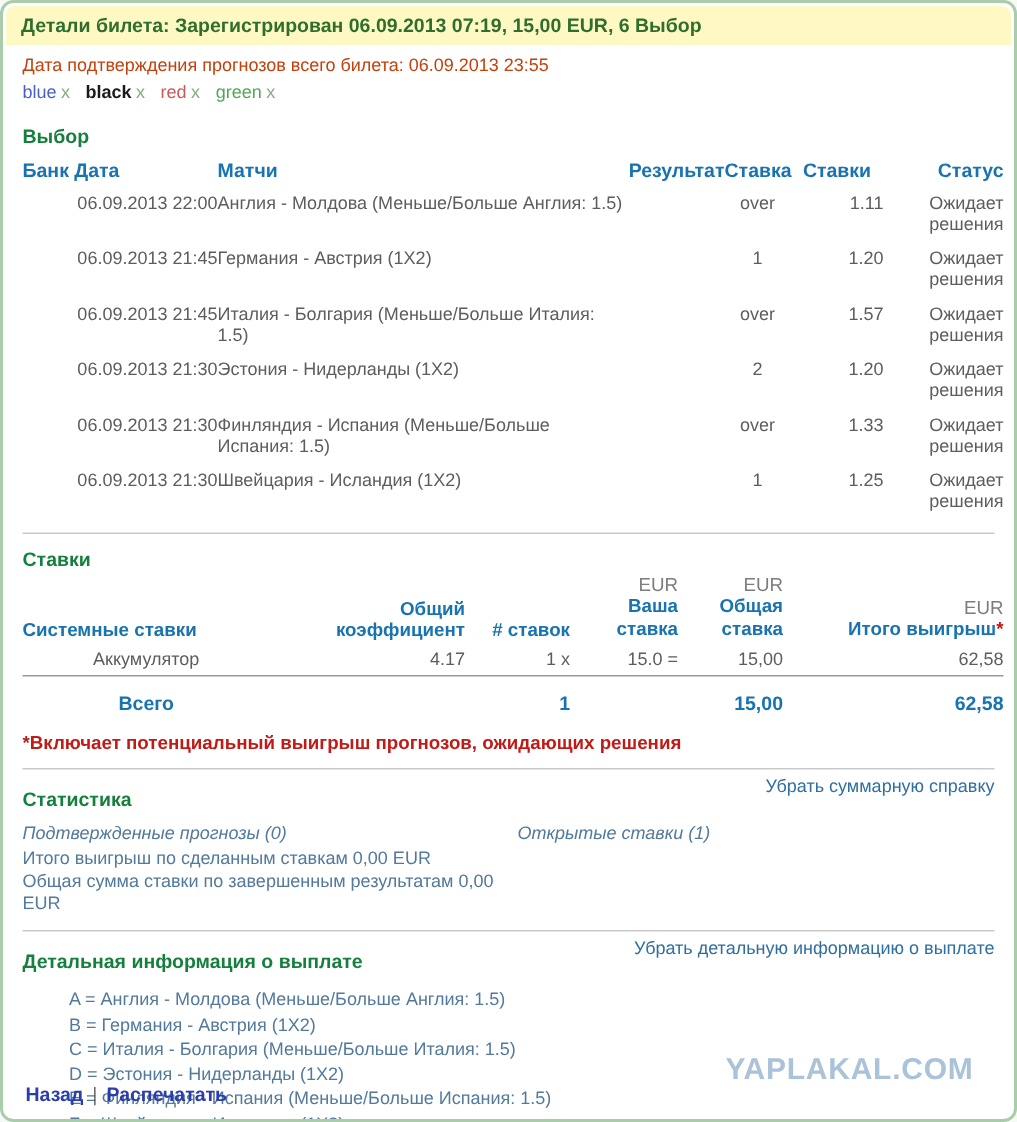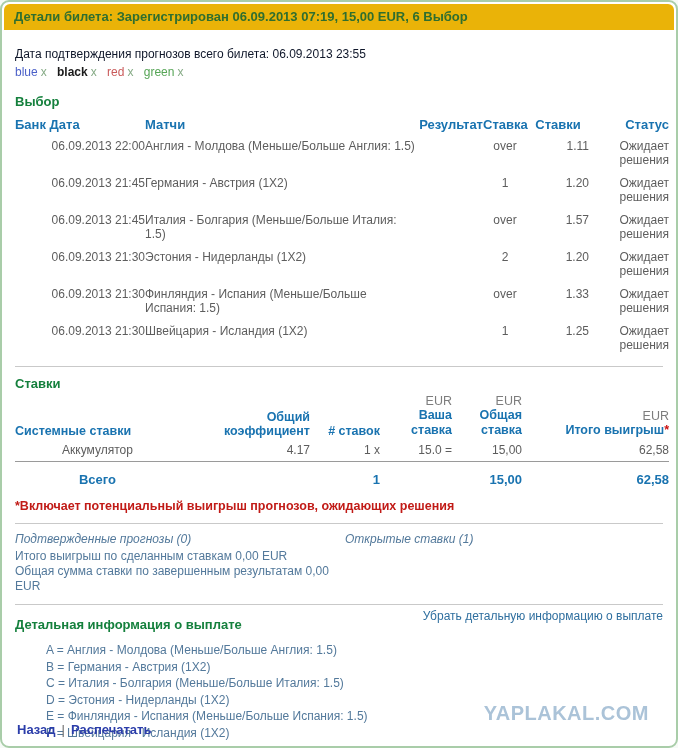--- a/index.html
+++ b/index.html
@@ -9,28 +9,28 @@
     width:678px;height:748px;
     background:#fff;
     border:2px solid #a9cda9;
     border-radius:9px;
     font-family:"Liberation Sans","DejaVu Sans",sans-serif;
     font-size:12px;color:#5d5d5d;
     overflow:hidden;
   }
   .titlebar{
     margin:2px;
-    background:#eab308;
+    background:#fef9c3;
     color:#2f6e2f;
     font-weight:bold;font-size:13px;
     padding:5px 10px 6px;
     border-radius:6px 6px 0 0;
   }
   .content{padding:0 13px;}
-  .subtitle{margin-top:17px;color:#0f172a;}
+  .subtitle{margin-top:6px;color:#c2410c;}
   .theme-line{margin-top:4px;}
   .theme-line a{text-decoration:none;margin-right:3px;}
   .theme-close{color:#86ab86;margin-right:7px;}
   .section-title{color:#15803d;font-weight:bold;font-size:13px;}
   .sec-vybor{margin-top:15px;}
 
   table.sel{width:100%;border-collapse:collapse;table-layout:fixed;margin-top:6px;}
   table.sel th{color:#1973b0;font-size:13px;font-weight:bold;padding:2px 0;}
   table.sel td{padding:5px 0 4px;vertical-align:top;line-height:14px;}
   .c-date{width:130px;} .c-match{width:270px;} .c-res{width:68px;}
@@ -238,20 +238,24 @@
           <td class="kv5">15,00</td>
           <td class="kv6">62,58</td>
         </tr>
       </tbody>
     </table>
 
     <div class="red-note">*Включает потенциальный выигрыш прогнозов, ожидающих решения</div>
 
     <div class="hr"></div>
 
+    <div class="sec-head-row">
+      <div class="section-title">Статистика</div>
+      <a href="#" class="hide-link">Убрать суммарную справку</a>
+    </div>
 
     <div class="stats">
       <div class="stats-left">
         <div class="stats-title">Подтвержденные прогнозы (0)</div>
         <div>
 
         <div>Итого выигрыш по сделанным ставкам 0,00 EUR</div>
             <div>Общая сумма ставки по завершенным результатам 0,00 EUR</div>
           </div>
       </div>

